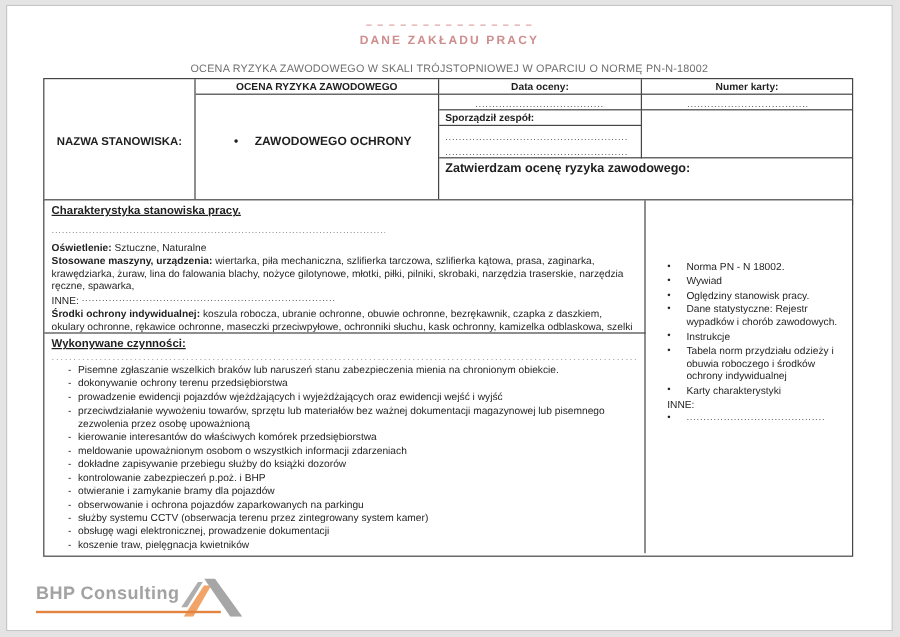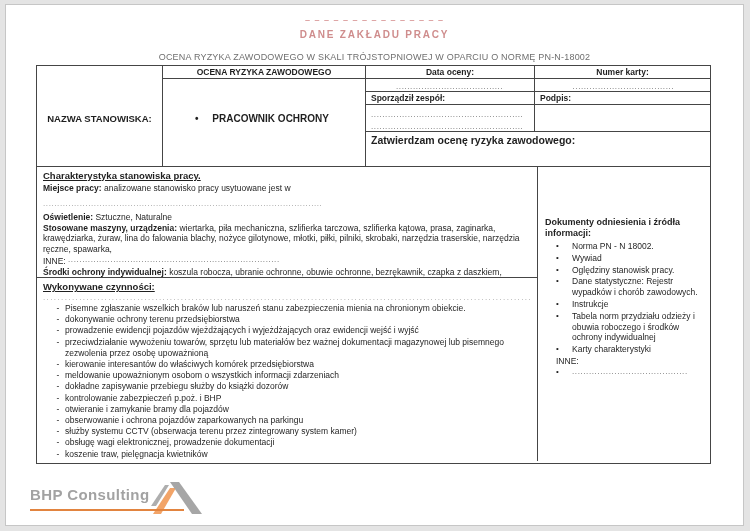--- a/index.html
+++ b/index.html
@@ -64,62 +64,58 @@
     <div class="cell br hcenter bold" style="left:0;top:0;width:126px;height:104px;font-size:9.5px;">
       <span>NAZWA STANOWISKA:</span>
     </div>
 
     <div class="cell br" style="left:126px;top:0;width:203px;height:104px;">
       <div class="cell bb hcenter bold" style="left:0;top:0;width:202px;height:13px;">
         <span>OCENA RYZYKA ZAWODOWEGO</span>
       </div>
       <div class="abs bold" style="left:32px;top:47px;font-size:10px;">
         <span>•</span>
-        <span style="padding-left:11px;">PRACOWNIK OCHRONY</span>
+        <span style="padding-left:11px;">ZAWODOWEGO OCHRONY</span>
       </div>
     </div>
 
     <div class="cell br bb hcenter bold" style="left:329px;top:0;width:169px;height:13px;">
       <span>Data oceny:</span>
     </div>
     <div class="cell bb hcenter bold" style="left:498px;top:0;width:175px;height:13px;">
       <span>Numer karty:</span>
     </div>
 
     <div class="cell br bb hcenter" style="left:329px;top:13px;width:169px;height:13px;">
       <span class="dots" style="width:108px;">........................................................................................................................................................................................................</span>
     </div>
     <div class="cell bb hcenter" style="left:498px;top:13px;width:175px;height:13px;">
       <span class="dots" style="width:100px;">........................................................................................................................................................................................................</span>
     </div>
 
     <div class="cell br bb bold padl" style="left:329px;top:26px;width:169px;height:13px;">
       <span>Sporządził zespół:</span>
-    </div>
-    <div class="cell bb bold padl" style="left:498px;top:26px;width:175px;height:13px;">
-      <span>Podpis:</span>
     </div>
 
     <div class="cell br bb padl" style="left:329px;top:39px;width:169px;height:27px;padding-top:4px;">
       <span class="dots" style="width:152px;">........................................................................................................................................................................................................</span>
       <span class="dots" style="width:152px;">........................................................................................................................................................................................................</span>
     </div>
     <div class="cell bb" style="left:498px;top:39px;width:175px;height:27px;"></div>
 
     <div class="cell" style="left:329px;top:66px;width:344px;height:38px;padding:3px 0 0 5px;">
       <div class="bold" style="font-size:10.5px;">Zatwierdzam ocenę ryzyka zawodowego:</div>
       <div style="font-size:8.5px;margin-top:24px;">Data i podpis pracodawcy:</div>
     </div>
   </div>
 
   <div class="tbl" style="left:30px;top:161px;width:673px;height:296px;">
 
     <div class="sec br bb" style="left:0;top:0;width:501px;height:111px;padding:3px 6px 0 6px;">
       <div class="sec-title">Charakterystyka stanowiska pracy.</div>
-      <p><b>Miejsce pracy:</b> <span>analizowane stanowisko pracy usytuowane jest w</span></p>
       <span class="dots" style="width:278px;color:#8a8a8a;">........................................................................................................................................................................................................</span>
       <p><b>Oświetlenie:</b> <span>Sztuczne, Naturalne</span></p>
       <p><b>Stosowane maszyny, urządzenia:</b> <span>wiertarka, piła mechaniczna, szlifierka tarczowa, szlifierka kątowa, prasa, zaginarka, krawędziarka, żuraw, lina do falowania blachy, nożyce gilotynowe, młotki, piłki, pilniki, skrobaki, narzędzia traserskie, narzędzia ręczne, spawarka,</span></p>
       <p><span>INNE:</span> <span class="dots" style="width:212px;">........................................................................................................................................................................................................</span></p>
       <p><b>Środki ochrony indywidualnej:</b> <span>koszula robocza, ubranie ochronne, obuwie ochronne, bezrękawnik, czapka z daszkiem, okulary ochronne, rękawice ochronne, maseczki przeciwpyłowe, ochronniki słuchu, kask ochronny, kamizelka odblaskowa, szelki bezpieczeństwa wraz z osprzętem,</span>  </p>
     </div>
 
     <div class="sec br" style="left:0;top:111px;width:501px;height:183px;padding:3px 6px 0 6px;">
       <div class="sec-title">Wykonywane czynności:</div>
       <span class="sepdots" style="width:487px;">........................................................................................................................................................................................................</span>
@@ -177,21 +173,20 @@
             <span class="t">koszenie traw, pielęgnacja kwietników</span>
           </div>
         <div class="li">
             <span class="dash">-</span>
             <span class="t">odśnieżanie okolic bramy i wejścia do biura</span>
           </div>
       </div>
     </div>
 
     <div class="sec" style="left:501px;top:0;width:172px;height:294px;padding:50px 5px 0 7px;">
-      <div class="bold" style="font-size:9px;line-height:11px;margin-bottom:2px;">Dokumenty odniesienia i źródła informacji:</div>
       <div style="padding-left:11px;">
         <div class="doc-li">
             <span class="m">•</span>
             <span class="dt">Norma PN - N 18002.</span>
           </div>
         <div class="doc-li">
             <span class="m">•</span>
             <span class="dt">Wywiad</span>
           </div>
         <div class="doc-li">

